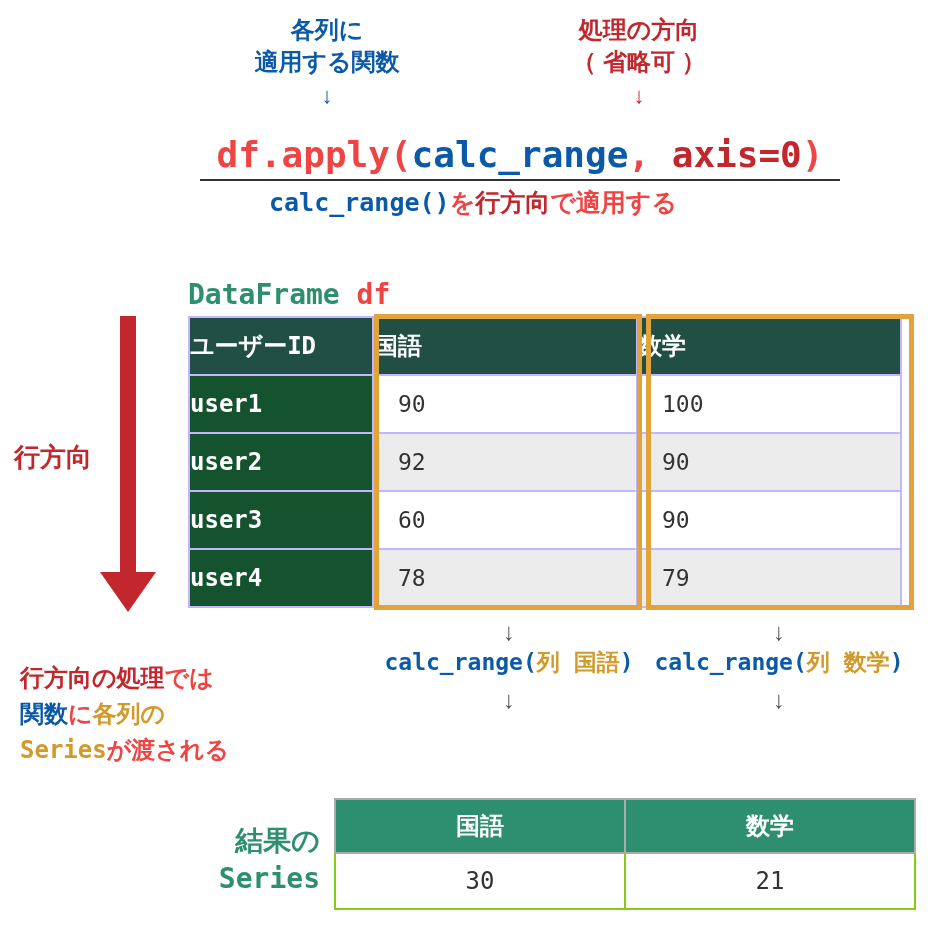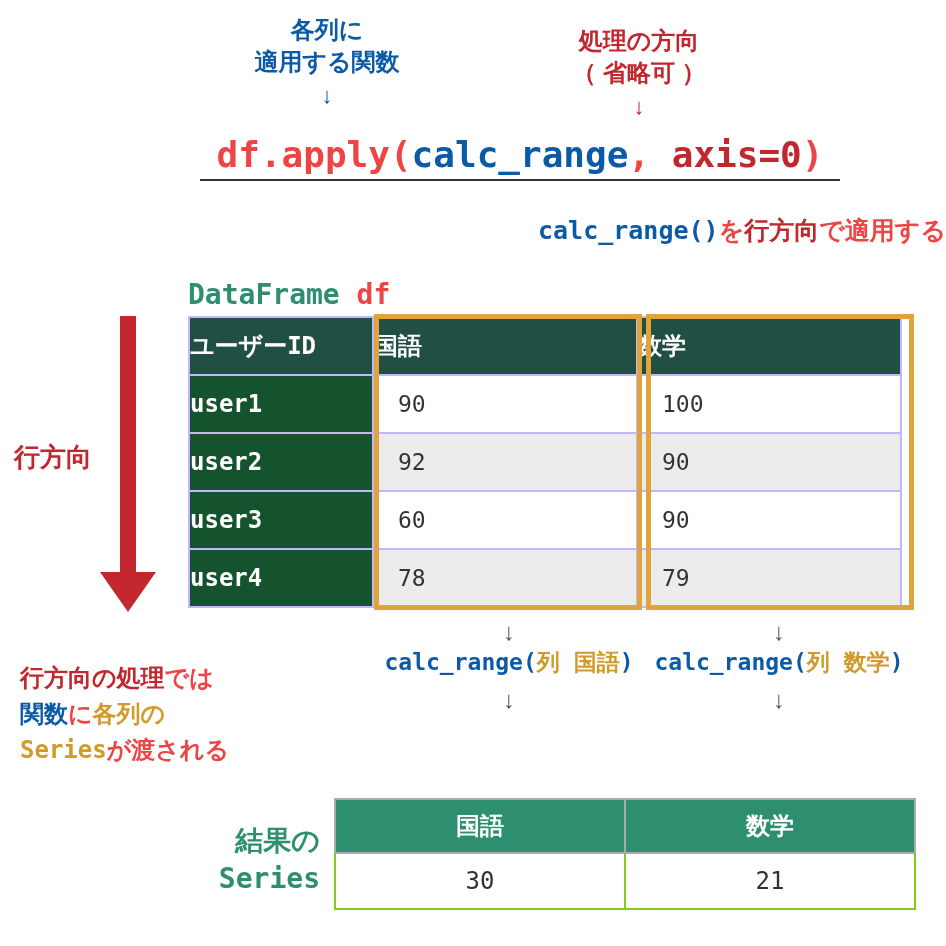--- a/index.html
+++ b/index.html
@@ -26,22 +26,22 @@
   
   .code-line {
     position: absolute; top: 134px; left: 0; width: 100%;
     text-align: center; font-size: 36px;
     border-bottom: 2px solid #333;
     width: 640px; left: 200px; padding-bottom: 4px;
   }
   .code-line span { vertical-align: baseline; }
 
   .explain-line {
-    position: absolute; top: 186px; left: 0; width: 100%; text-align: right;
-    font-size: 25px; font-weight: bold; margin-top: 28px;
+    position: absolute; top: 186px; left: 0; width: 100%; text-align: center;
+    font-size: 25px; font-weight: bold;
   }
 
   
   .df-title { position: absolute; top: 278px; left: 188px; font-size: 28px; }
 
   
   .row-arrow-wrap { position: absolute; top: 316px; left: 100px; width: 56px; height: 300px; }
   .row-arrow-shaft { position: absolute; left: 20px; top: 0; width: 16px; height: 260px; background: #c1272d; }
   .row-arrow-head { position: absolute; left: 0; top: 256px; width: 0; height: 0; border-left: 28px solid transparent; border-right: 28px solid transparent; border-top: 40px solid #c1272d; }
   .row-label { position: absolute; top: 440px; left: 14px; font-size: 26px; font-weight: bold; color: #c1272d; }
@@ -80,21 +80,21 @@
 </head>
 <body>
 
 <div class="top-annot">
   <div class="annot-row">
     <div style="width:240px;">
       <div class="blue">各列に</div>
       <div class="blue">適用する関数</div>
       <div class="blue small-arrow">↓</div>
     </div>
-    <div style="width:200px;margin-top:11px;">
+    <div style="width:200px;">
       <div class="red">処理の方向</div>
       <div class="red">（ 省略可 ）</div>
       <div class="red small-arrow">↓</div>
     </div>
   </div>
 </div>
 
 <div class="code-line mono">
   <span class="black">df</span><span class="black">.apply(</span><span class="blue">calc_range</span><span class="black">, </span><span class="red">axis=0</span><span class="black">)</span>
 </div>

